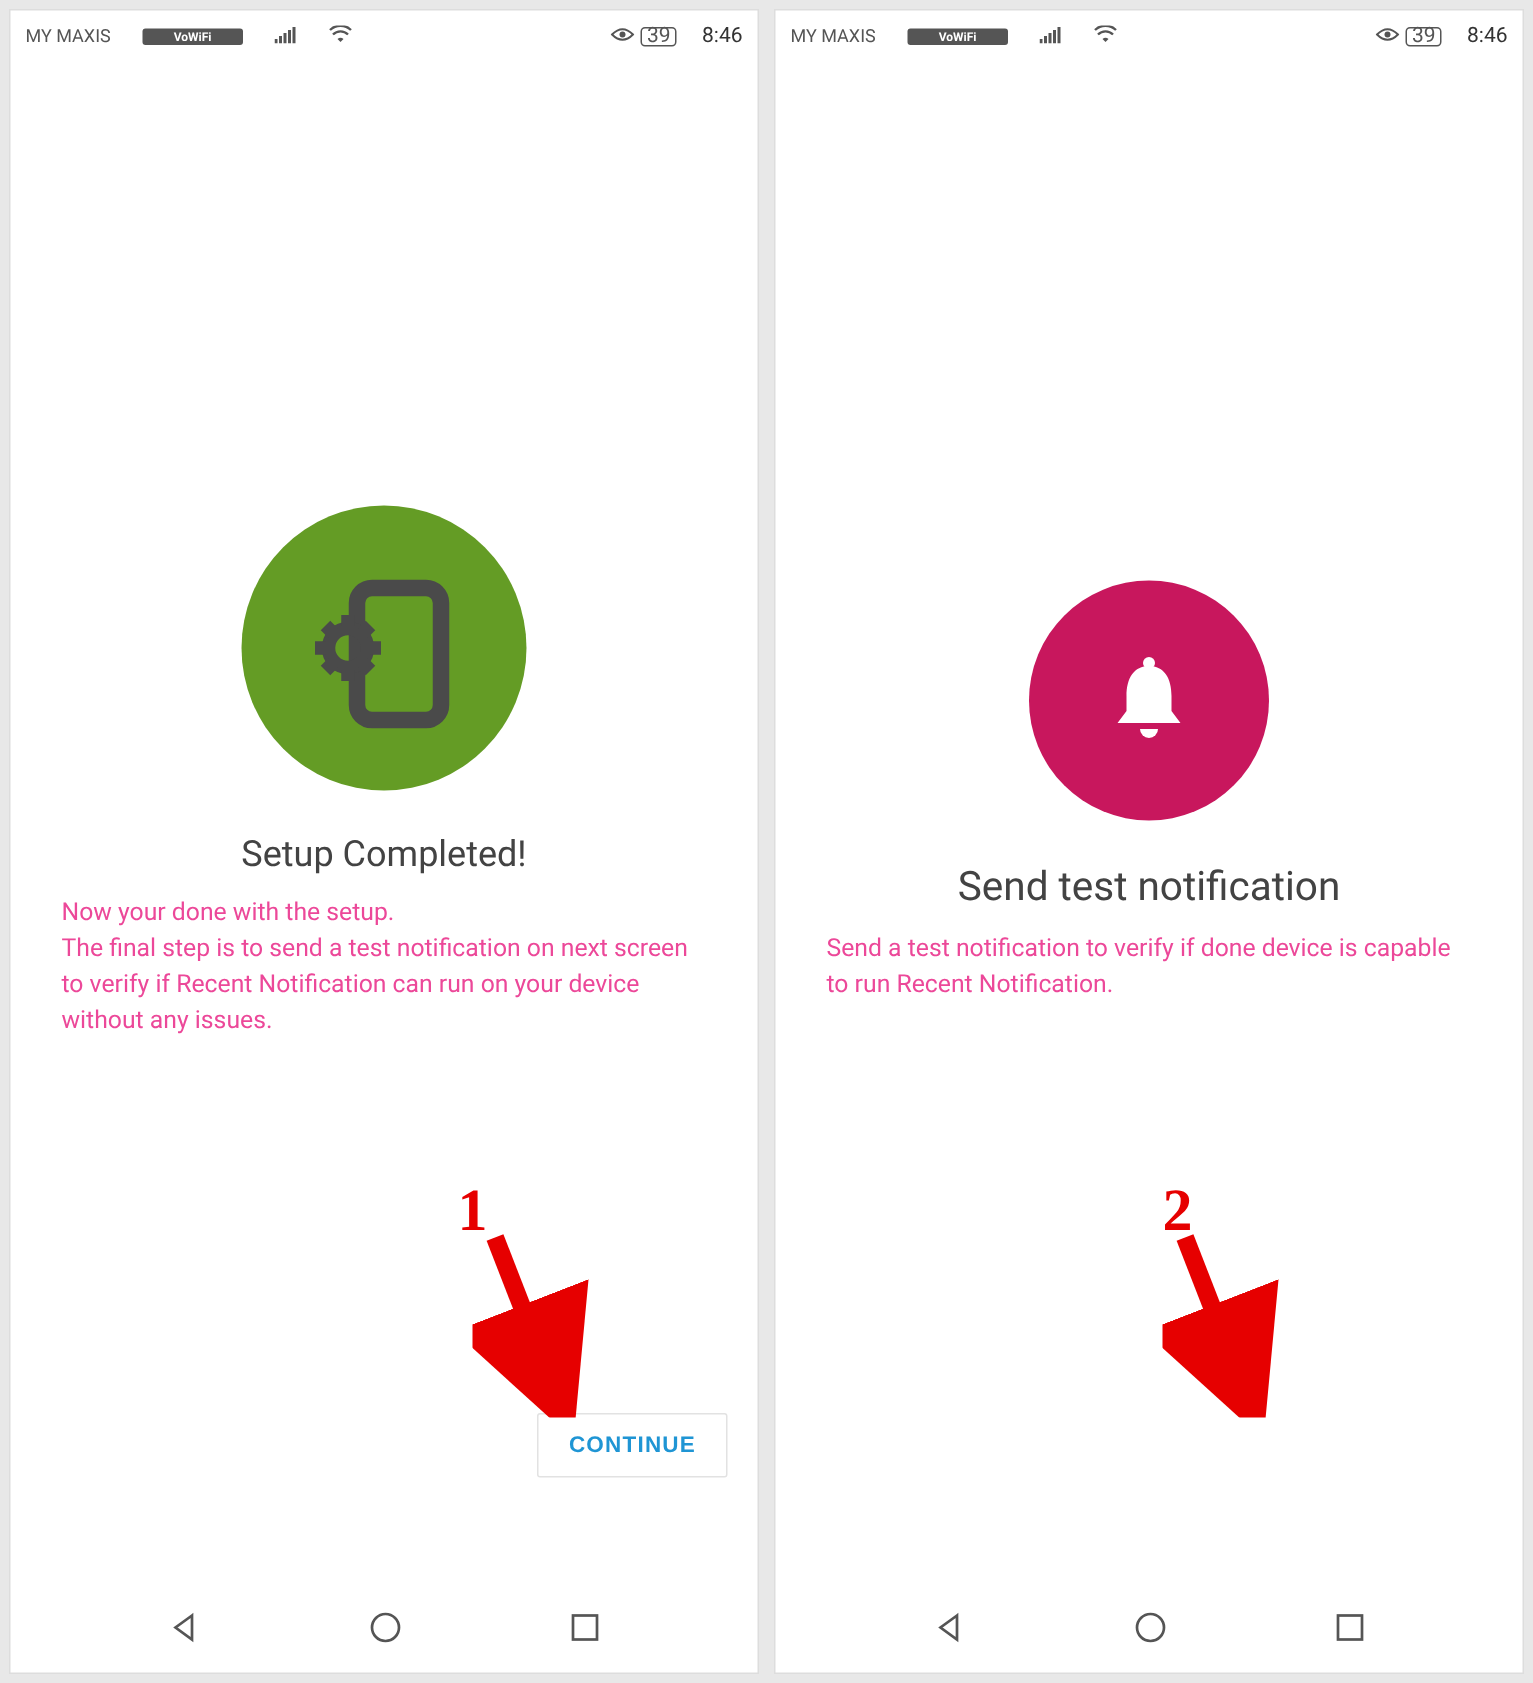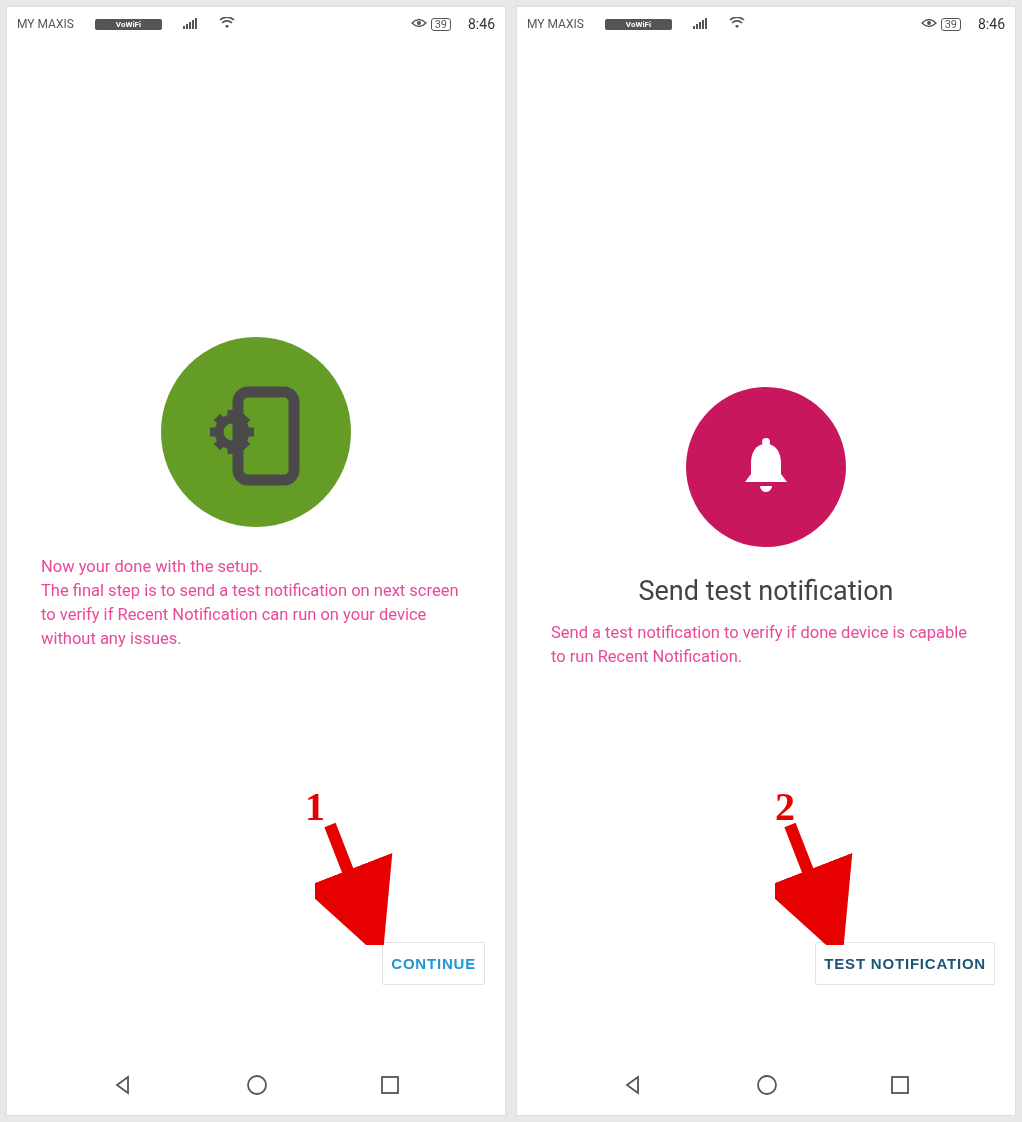--- a/index.html
+++ b/index.html
@@ -36,21 +36,21 @@
     color: #fff;
     font-size: 8px;
     font-weight: bold;
     padding: 1px 21px;
     border-radius: 2px;
   }
   .signal-icon, .wifi-icon, .eye-icon { display:inline-block; }
   .battery-box {
     border: 1.5px solid #555;
     border-radius: 3px;
-    font-size: 11px;
+    font-size: 14px;
     padding: 0px 3px;
     line-height: 11px;
     position: relative;
   }
   .clock { font-size: 14px; color:#333; margin-left:13px;}
   .content {
     flex: 1;
     display: flex;
     flex-direction: column;
     align-items: center;
@@ -81,21 +81,21 @@
     text-align: left;
     line-height: 1.45;
     max-width: 430px;
   }
   .action-button {
     position: absolute;
     bottom: 80px;
     right: 20px;
     border: 1px solid #e2e2e2;
     background: #fff;
-    padding: 12px 8px;
+    padding: 12px 20px;
     font-size: 15px;
     font-weight: 600;
     letter-spacing: 0.8px;
     border-radius: 2px;
     cursor: pointer;
   }
   .btn-blue { color: #1f95d4; }
   .btn-dark { color: #1b5676; }
   .nav-bar {
     height: 50px;
@@ -167,20 +167,21 @@
             <line x1="-22" y1="0" x2="-15" y2="0"></line>
             <line x1="22" y1="0" x2="15" y2="0"></line>
             <line x1="-15" y1="-15" x2="-10" y2="-10"></line>
             <line x1="15" y1="-15" x2="10" y2="-10"></line>
             <line x1="-15" y1="15" x2="-10" y2="10"></line>
             <line x1="15" y1="15" x2="10" y2="10"></line>
           </g>
         </g>
       </svg>
     </div>
+    <div class="title">Setup Completed!</div>
     <div class="desc" style="white-space:pre-line;">Now your done with the setup.
 The final step is to send a test notification on next screen to verify if Recent Notification can run on your device without any issues.</div>
 
     <button class="action-button btn-blue">
       <span>CONTINUE</span>
     </button>
 
     <div class="annotation" style="bottom:235px; right:180px;">1</div>
     <svg class="arrow" style="bottom:120px; right:110px;" width="80" height="130">
       <defs>
@@ -249,23 +250,20 @@
     <div class="hero-circle circle-pink">
       <svg width="70" height="70" viewBox="0 0 70 70">
         <path d="M35 12 C25 12 20 20 20 32 L20 42 L14 50 L56 50 L50 42 L50 32 C50 20 45 12 35 12 Z" fill="#fff"></path>
         <circle cx="35" cy="10" r="4" fill="#fff"></circle>
         <path d="M29 54 A6 6 0 0 0 41 54" fill="#fff"></path>
       </svg>
     </div>
     <div class="title title-lg">Send test notification</div>
     <div class="desc">Send a test notification to verify if done device is capable to run Recent Notification.</div>
 
-    <button class="action-button btn-dark">
-      <span>TEST NOTIFICATION</span>
-    </button>
 
     <div class="annotation" style="bottom:235px; right:220px;">2</div>
     <svg class="arrow" style="bottom:120px; right:160px;" width="80" height="130">
       <defs>
           <marker id="ah2" markerWidth="8" markerHeight="8" refX="4" refY="4" orient="auto">
             <polygon points="0,0 8,4 0,8" fill="#e60000"></polygon>
           </marker>
         </defs>
       <line x1="15" y1="10" x2="50" y2="100" stroke="#e60000" stroke-width="12" marker-end="url(#ah2)"></line>
     </svg>

